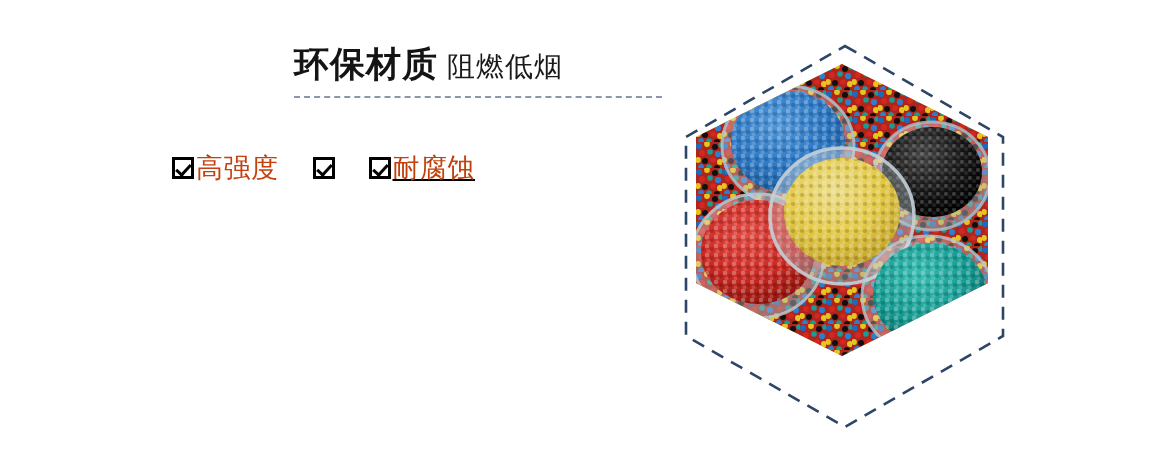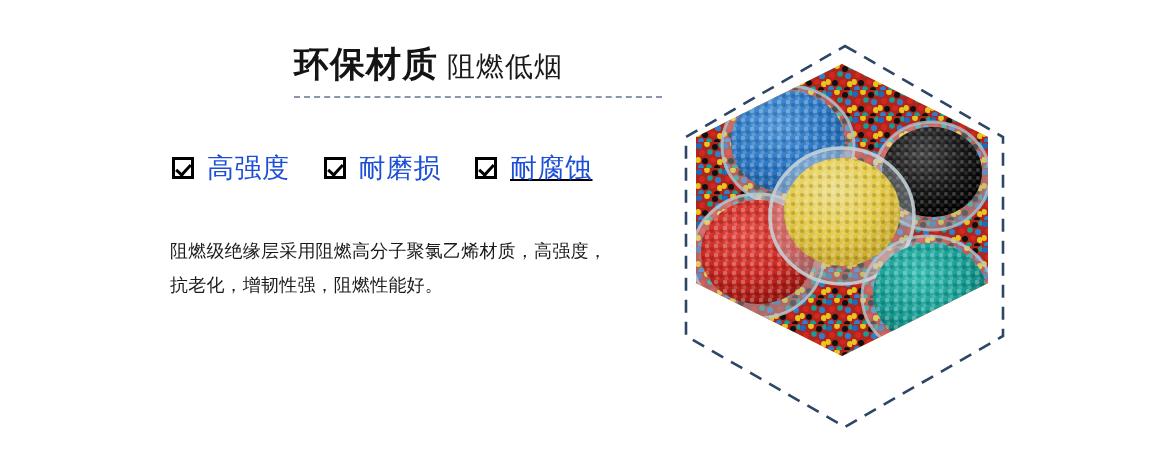--- a/index.html
+++ b/index.html
@@ -90,22 +90,22 @@
     left: 4px;
     top: 1px;
     width: 6px;
     height: 12px;
     border-right: 3px solid #000000;
     border-bottom: 3px solid #000000;
     transform: rotate(42deg);
   }
   .feature-label {
     font-size: 27px;
-    color: #1d4ed8;
-    margin-left: 13px;
+    color: #c2410c;
+    margin-left: 2px;
     letter-spacing: 0.5px;
   }
 
   .desc {
     position: absolute;
     left: 170px;
     top: 234px;
     width: 500px;
     font-size: 18px;
     line-height: 34px;
@@ -155,34 +155,29 @@
 
     <div class="features">
 
       <div class="feature">
         <span class="check-box"></span>
         <span class="feature-label">高强度</span>
       </div>
 
       <div class="feature">
         <span class="check-box"></span>
-        <span class="feature-label">耐磨损</span>
       </div>
 
       <div class="feature">
         <span class="check-box"></span>
         <span class="feature-label">耐腐蚀</span>
       </div>
 
     </div>
 
-    <div class="desc">
-      <p>阻燃级绝缘层采用阻燃高分子聚氯乙烯材质，高强度，</p>
-      <p>抗老化，增韧性强，阻燃性能好。</p>
-    </div>
 
   </div>
 
   <div class="hex-area">
 
     <svg class="hex-dash-svg" width="400" height="452" viewBox="0 0 400 452">
       <polygon points="176,46 334,137 334,336 176,427 17,336 17,137" fill="none" stroke="#2d4566" stroke-width="2.6" stroke-dasharray="13 9" stroke-linecap="butt"></polygon>
     </svg>
 
     <div class="hex-photo">

